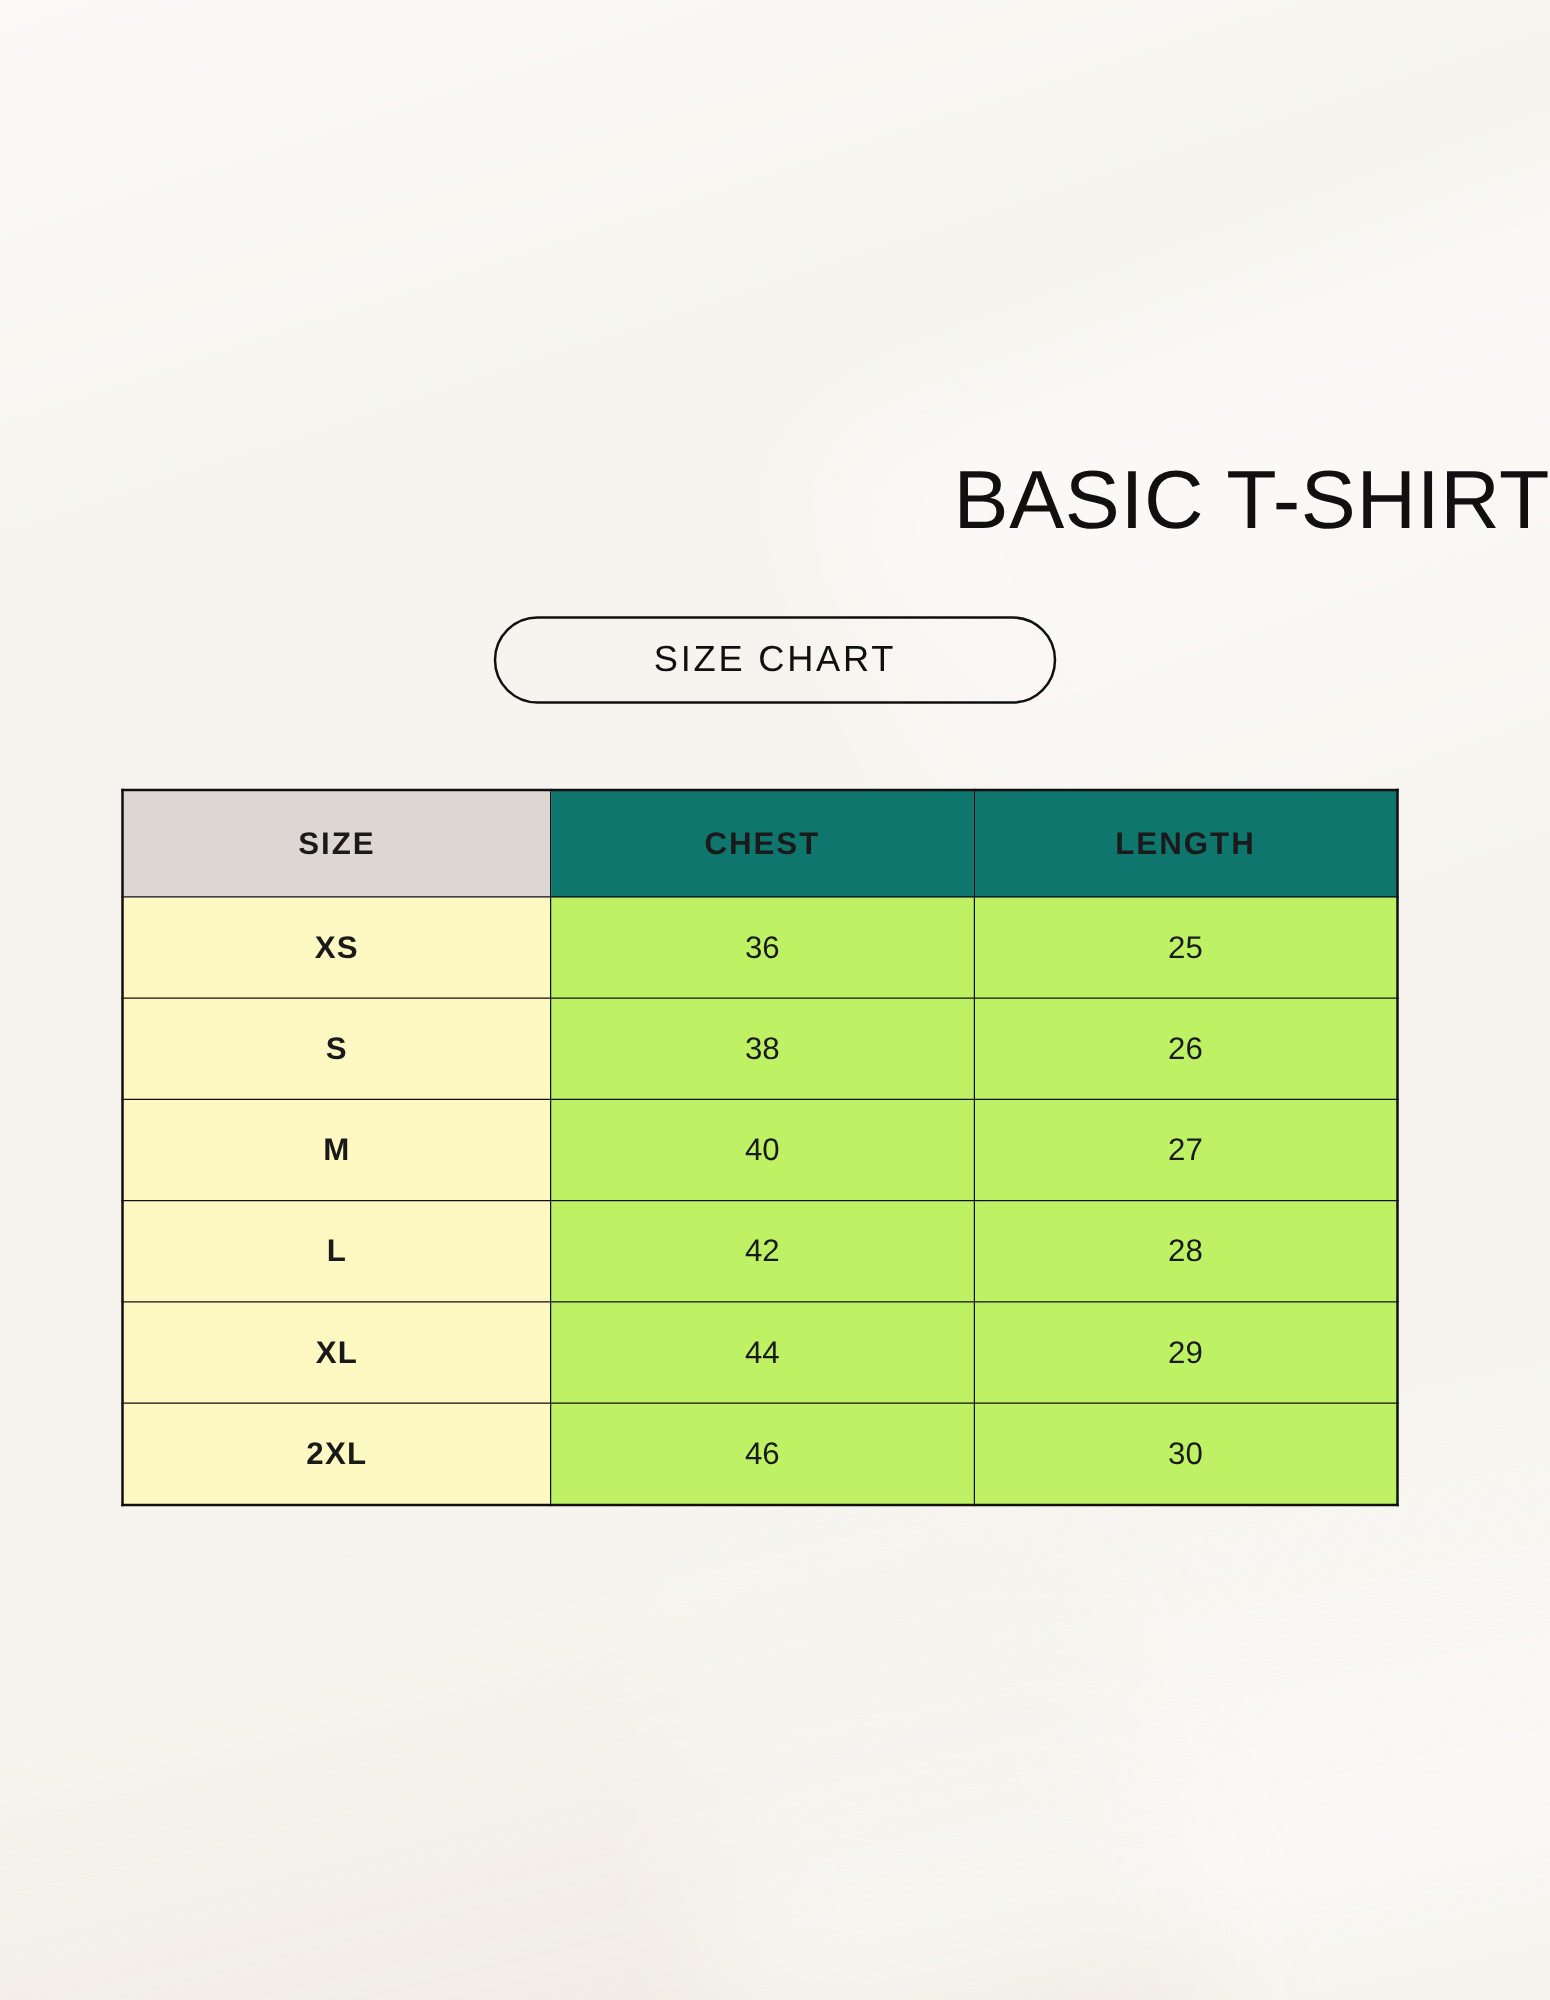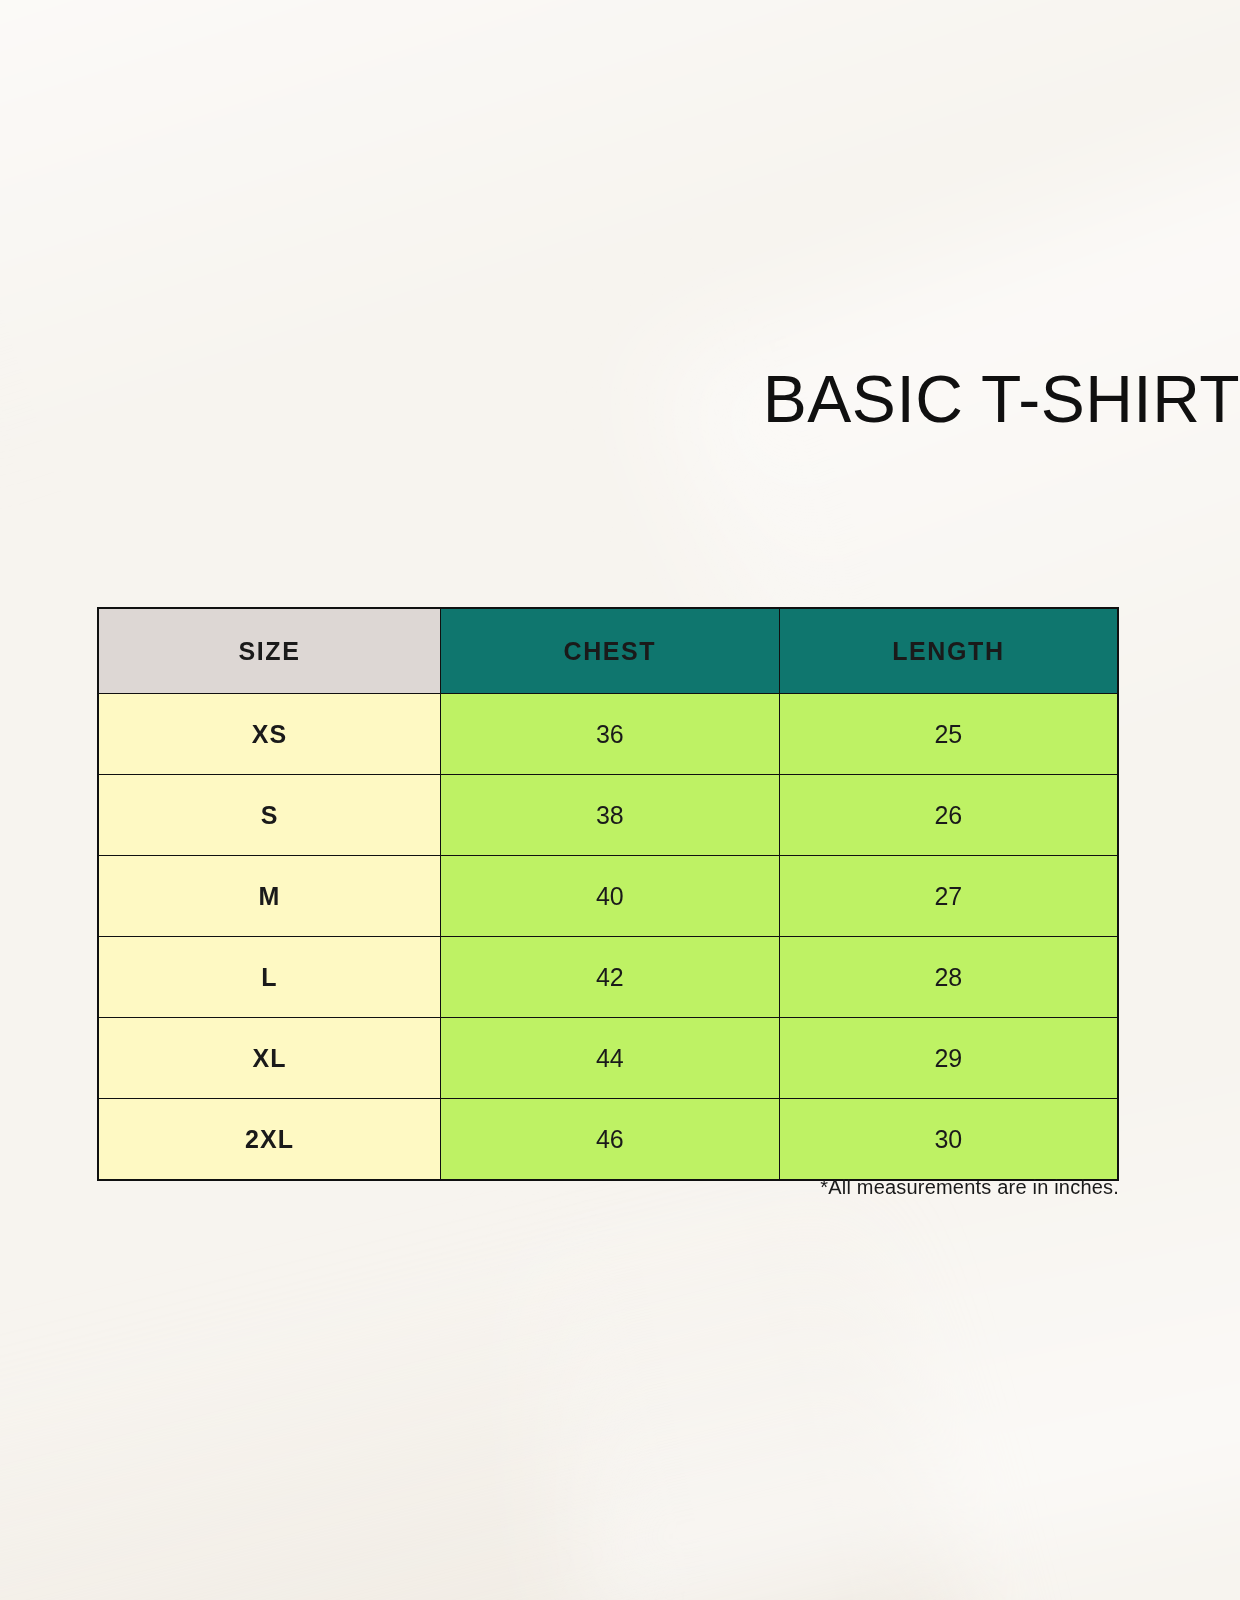--- a/index.html
+++ b/index.html
@@ -98,21 +98,21 @@
   }
   .pill-label {
     font-size: 29px;
     font-weight: 500;
     letter-spacing: 2.2px;
     color: #101010;
   }
 
   .table-wrap {
     position: absolute;
-    top: 607px;
+    top: 631px;
     left: 97px;
     width: 940px;
   }
   table.size-table {
     border-collapse: collapse;
     width: 1022px;
     table-layout: fixed;
     border: 2.5px solid #101010;
   }
   table.size-table td, table.size-table th {
@@ -161,20 +161,23 @@
 
   <div class="bg-layer">
     <div class="wash-1"></div>
     <div class="wash-2"></div>
     <div class="wash-3"></div>
     <div class="wash-4"></div>
   </div>
 
   <div class="title">BASIC T-SHIRT</div>
 
+  <div class="pill">
+    <span class="pill-label">SIZE CHART</span>
+  </div>
 
   <div class="table-wrap">
     <table class="size-table">
       <thead>
         <tr>
           <th class="col-size">SIZE</th>
           <th class="col-measure">CHEST</th>
           <th class="col-measure">LENGTH</th>
         </tr>
       </thead>
@@ -206,15 +209,14 @@
         </tr>
         <tr>
           <td class="cell-size">2XL</td>
           <td class="cell-value">46</td>
           <td class="cell-value">30</td>
         </tr>
       </tbody>
     </table>
   </div>
 
-  <div class="footnote">*All measurements are in inches.</div>
 
 </div>
 
 </body></html>

